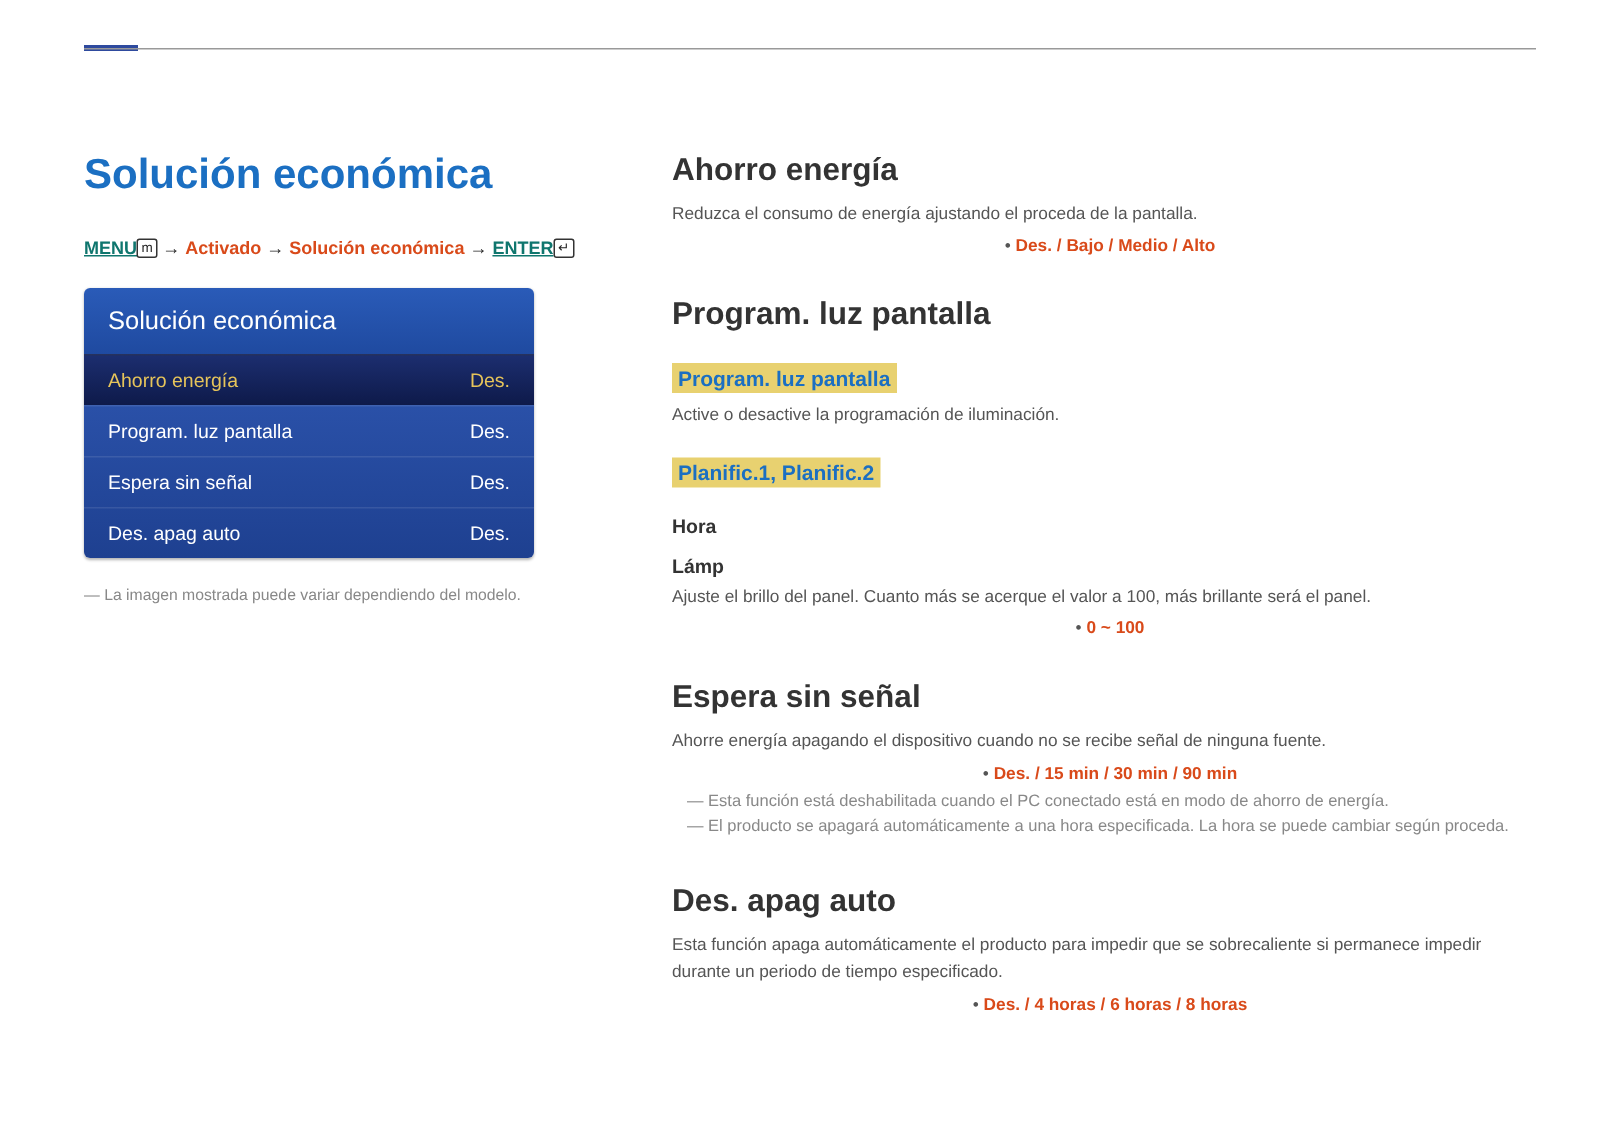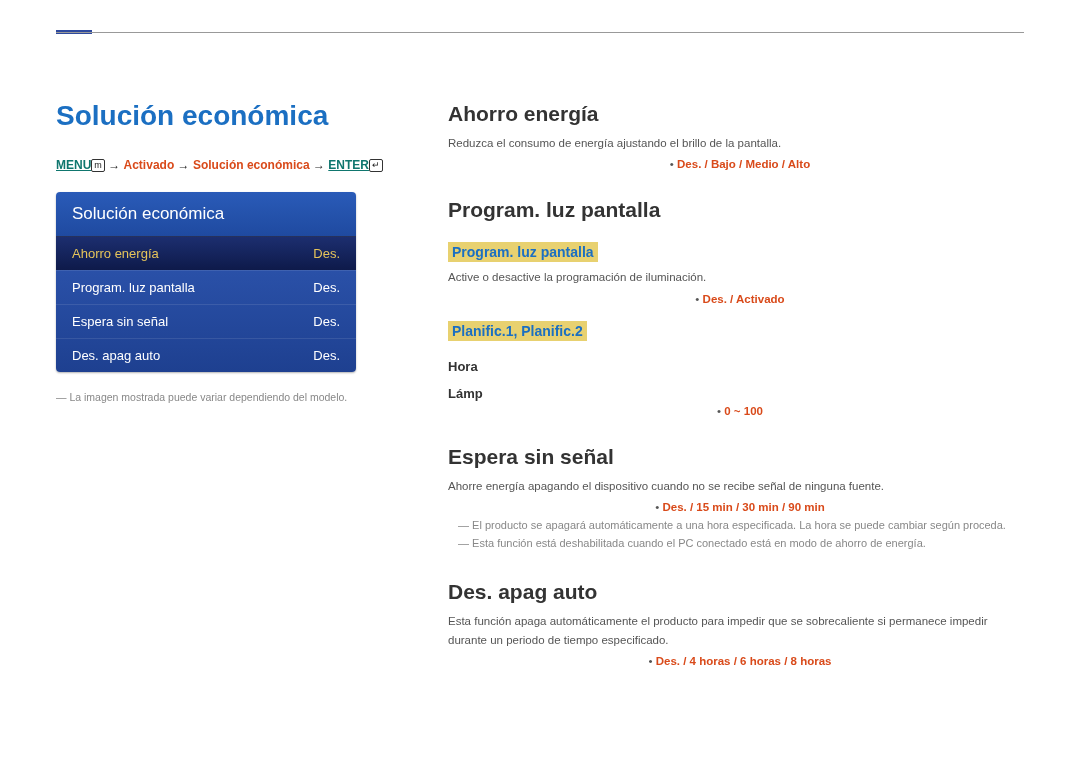--- a/index.html
+++ b/index.html
@@ -186,41 +186,41 @@
           </div>
         </div>
       </div>
 
       <div class="foot-note">La imagen mostrada puede variar dependiendo del modelo.</div>
     </div>
 
     <div class="right-col">
 
       <h2 class="first">Ahorro energía</h2>
-      <div class="desc">Reduzca el consumo de energía ajustando el brillo de la pantalla.</div>
+      <div class="desc">Reduzca el consumo de energía ajustando el proceda de la pantalla.</div>
       <div class="bullet-line">Des. / Bajo / Medio / Alto</div>
 
       <h2>Program. luz pantalla</h2>
 
       <div class="sub-heading">Program. luz pantalla</div>
       <div class="desc">Active o desactive la programación de iluminación.</div>
-      <div class="bullet-line">Des. / Activado</div>
 
       <div class="sub-heading">Planific.1, Planific.2</div>
 
       <div class="sub-sub">Hora</div>
 
       <div class="sub-sub">Lámp</div>
+      <div class="desc">Ajuste el brillo del panel. Cuanto más se acerque el valor a 100, más brillante será el panel.</div>
       <div class="bullet-line">0 ~ 100</div>
 
       <h2>Espera sin señal</h2>
       <div class="desc">Ahorre energía apagando el dispositivo cuando no se recibe señal de ninguna fuente.</div>
       <div class="bullet-line">Des. / 15 min / 30 min / 90 min</div>
+      <div class="note-line">Esta función está deshabilitada cuando el PC conectado está en modo de ahorro de energía.</div>
       <div class="note-line">El producto se apagará automáticamente a una hora especificada. La hora se puede cambiar según proceda.</div>
-      <div class="note-line">Esta función está deshabilitada cuando el PC conectado está en modo de ahorro de energía.</div>
 
       <h2>Des. apag auto</h2>
       <div class="desc">Esta función apaga automáticamente el producto para impedir que se sobrecaliente si permanece impedir durante un periodo de tiempo especificado.</div>
       <div class="bullet-line">Des. / 4 horas / 6 horas / 8 horas</div>
 
     </div>
   </div>
 </div>
 
 </body></html>

